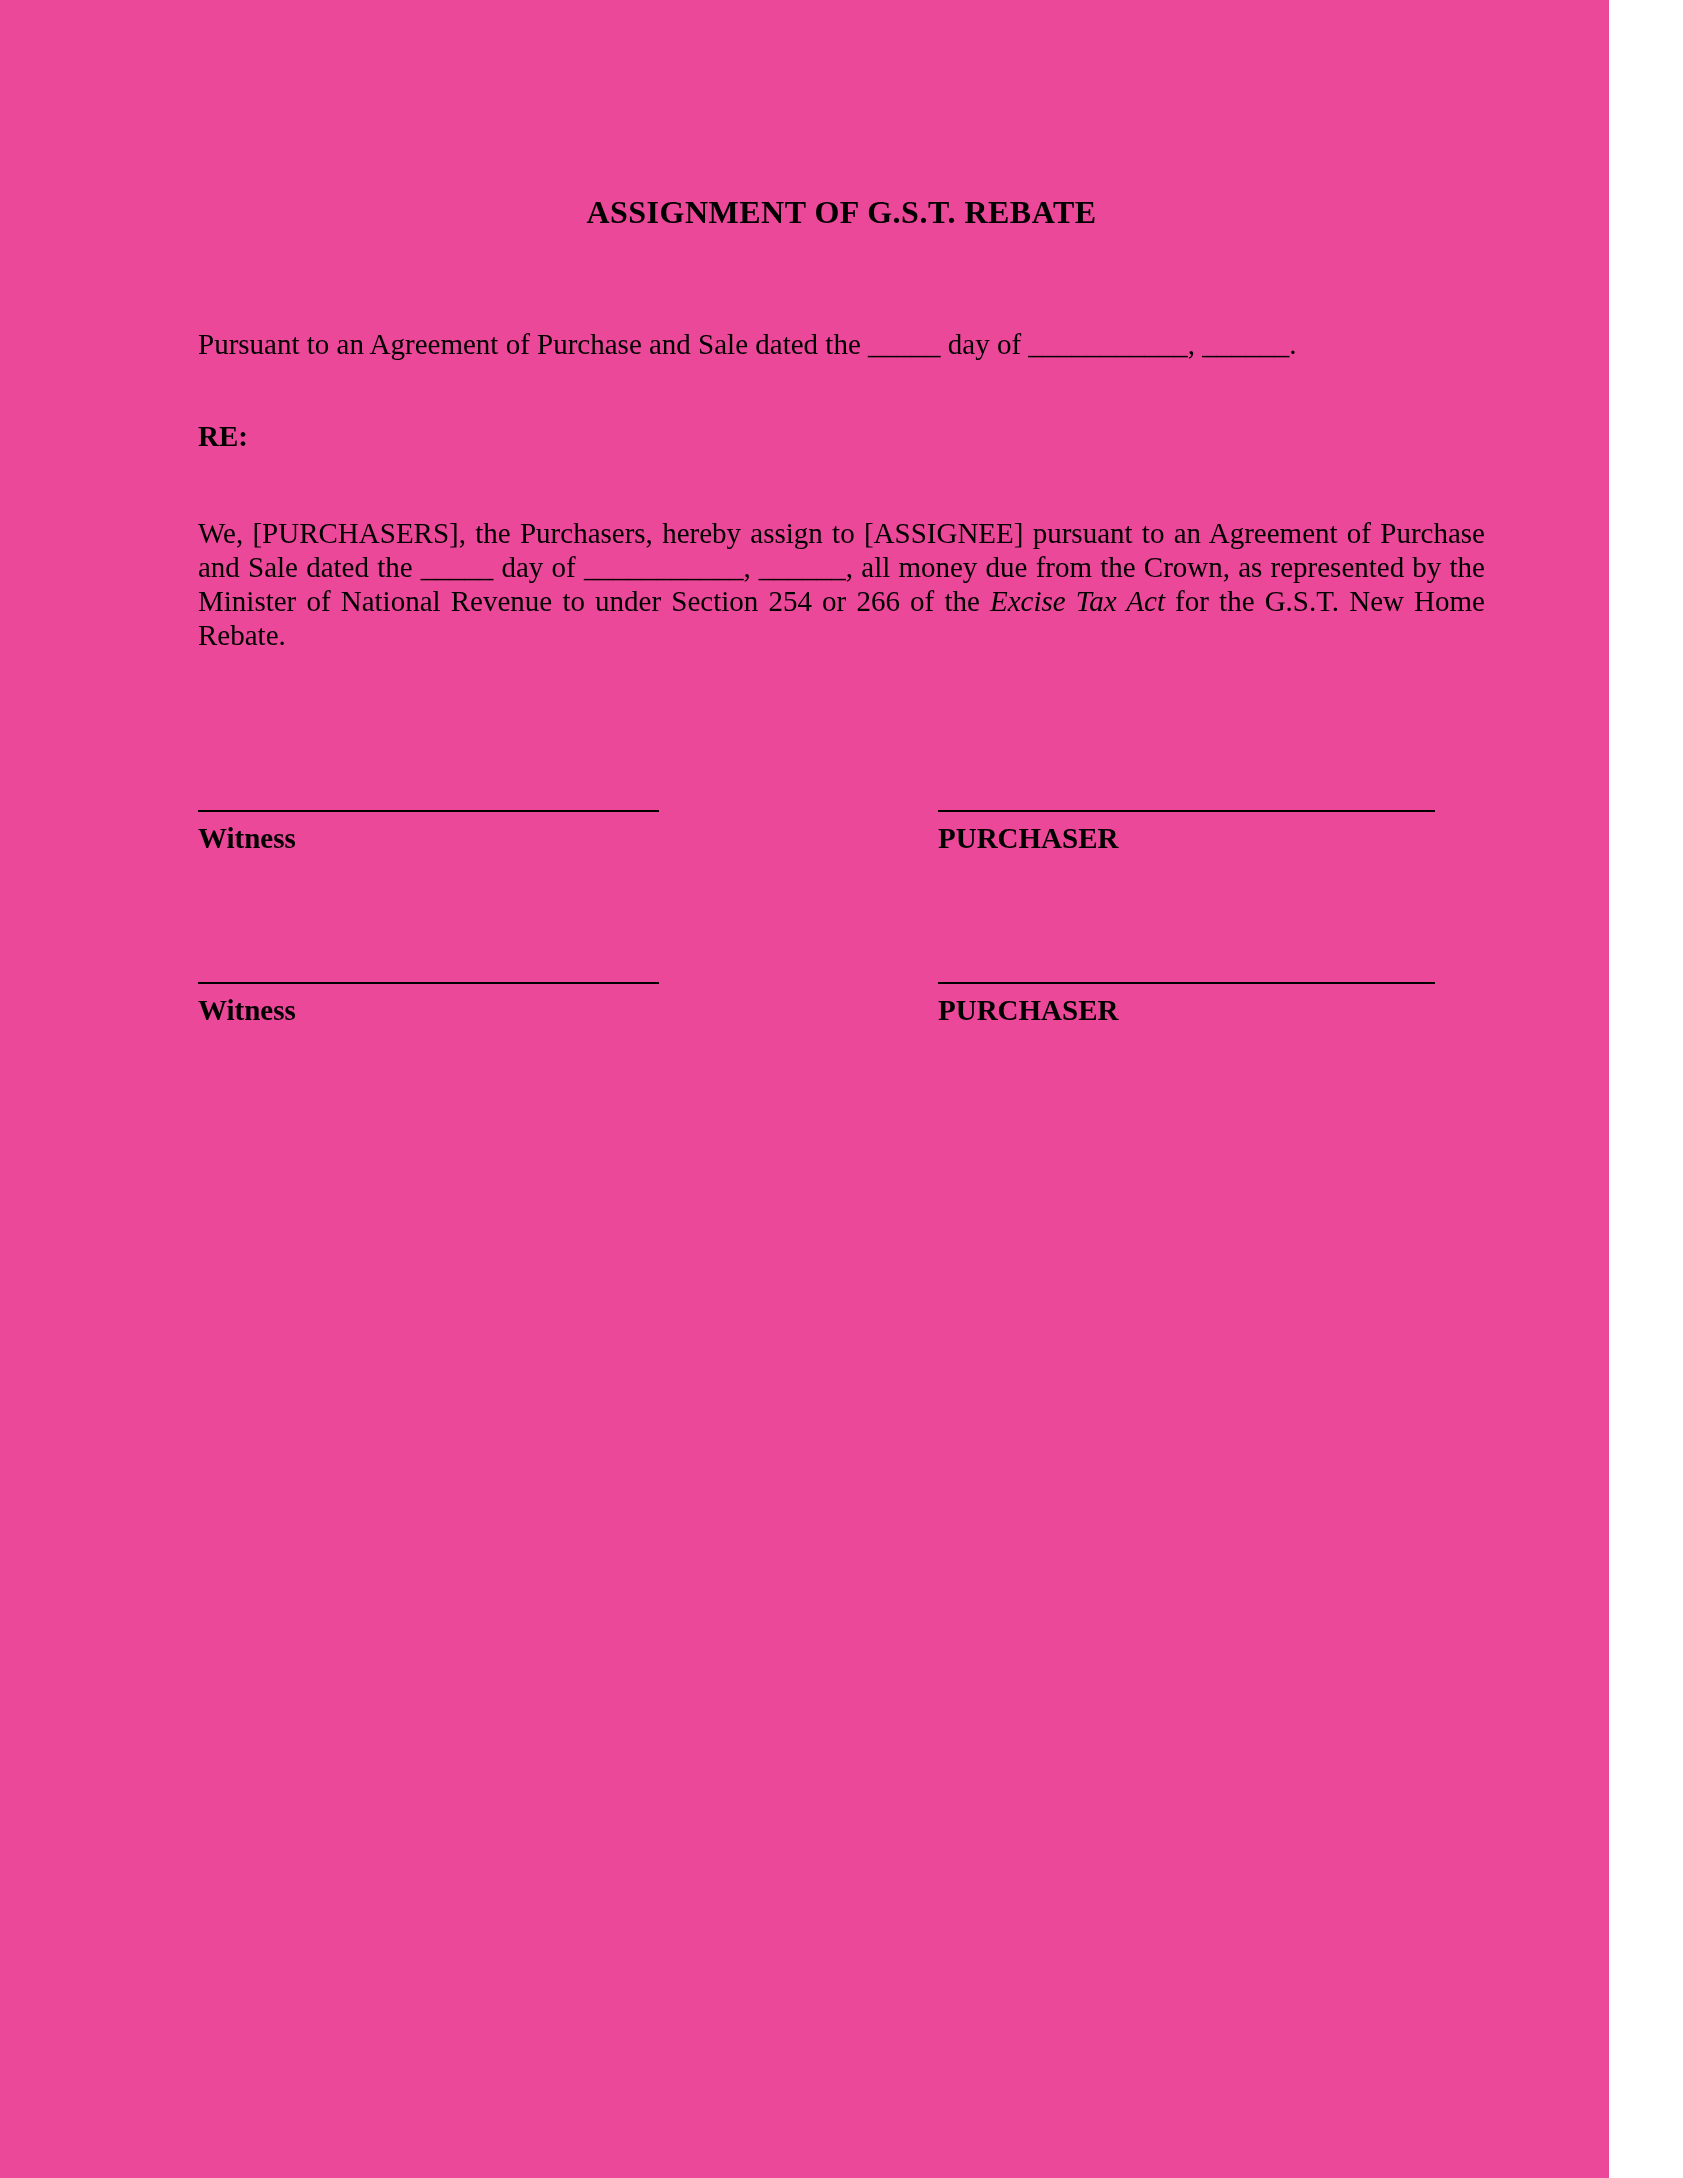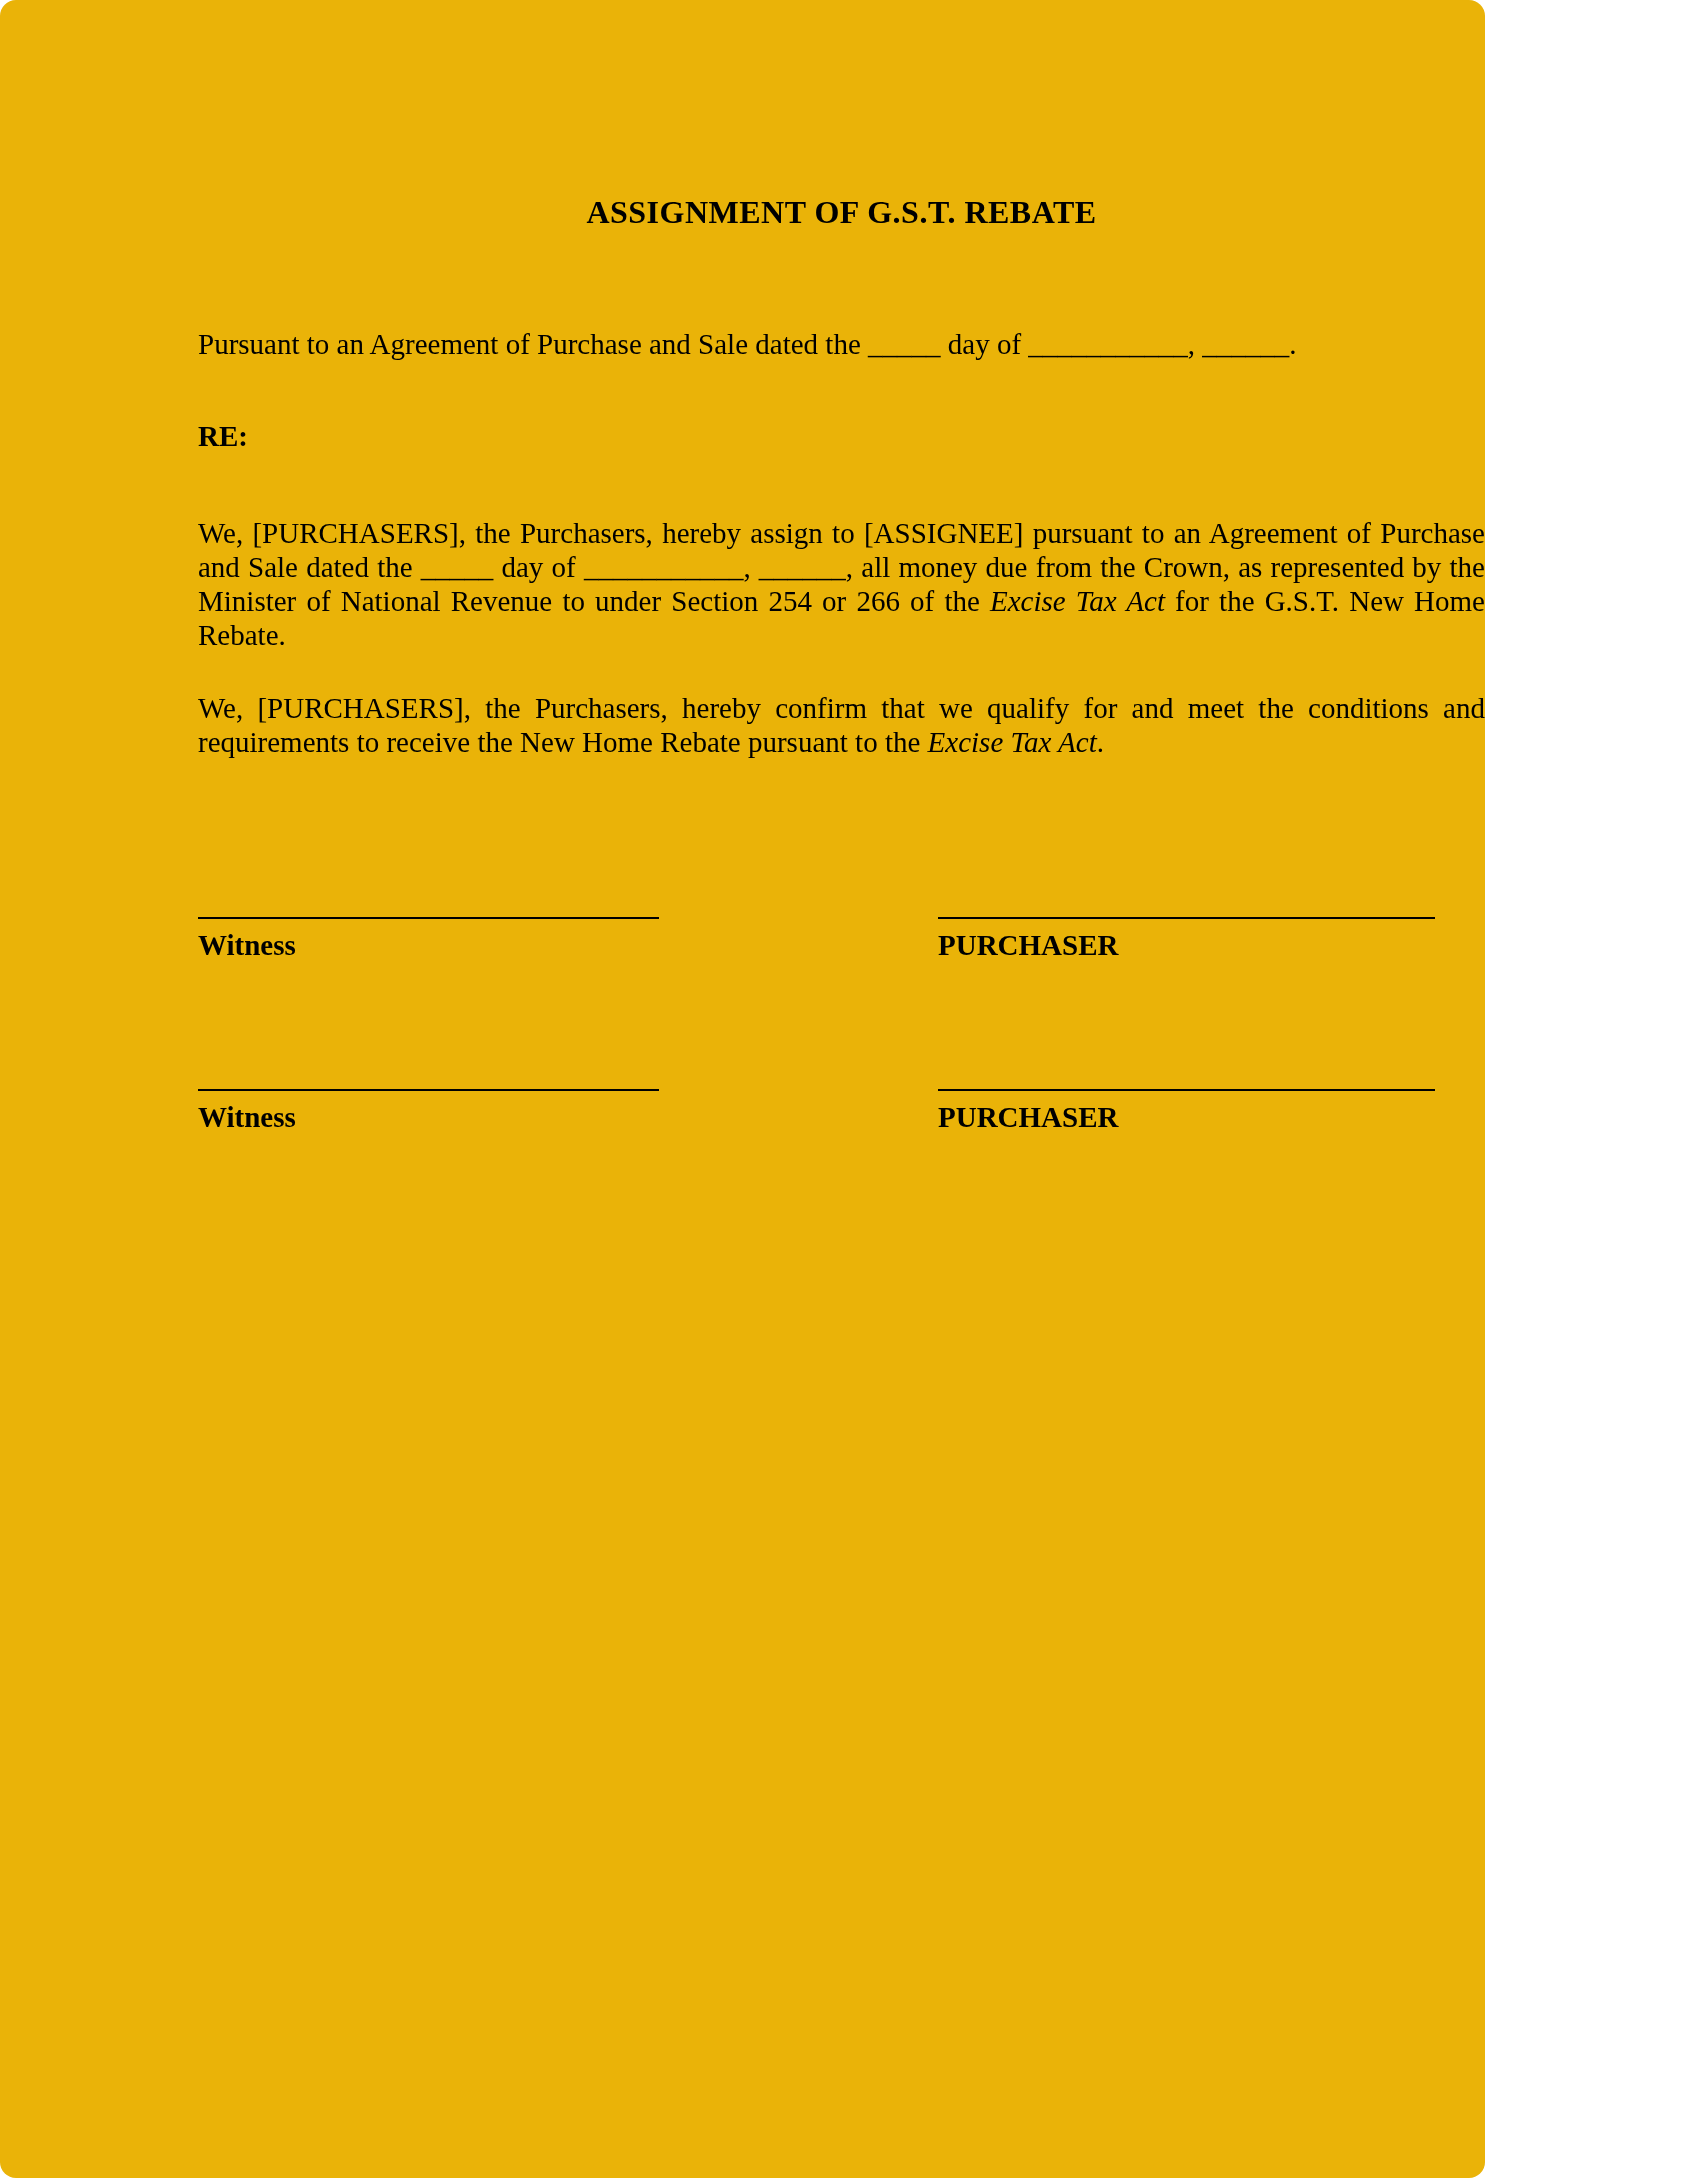--- a/index.html
+++ b/index.html
@@ -2,27 +2,26 @@
 <html><head>
 <meta charset="utf-8">
 <style>
   html, body {
     margin: 0;
     padding: 0;
     background: #ffffff;
   }
   .page {
     position: relative;
-    width: 1485px;
+    width: 1609px;
     height: 2178px;
-    background: #eab308;
+    background: #ec4899;
     color: #000000;
     font-family: "Liberation Serif", "DejaVu Serif", serif;
     overflow: hidden;
-    border-radius: 16px;
   }
   .content {
     margin-left: 198px;
     width: 1287px;
     padding-top: 194px;
   }
   .doc-title {
     font-size: 32px;
     line-height: 36px;
     font-weight: bold;
@@ -95,21 +94,20 @@
     <h1 class="doc-title">ASSIGNMENT OF G.S.T. REBATE</h1>
 
     <p class="intro">Pursuant to an Agreement of Purchase and Sale dated the _____ day of ___________, ______.</p>
 
     <div class="re-block">
       <div class="re-label">RE:</div>
     </div>
 
     <p class="para assign"><span>We, [PURCHASERS], the Purchasers, hereby assign to [ASSIGNEE] pursuant to an Agreement of Purchase and Sale dated the _____ day of ___________, ______, all money due from the Crown, as represented by the Minister of National Revenue to  under Section 254 or 266 of the </span><em>Excise Tax Act</em><span> for the G.S.T. New Home Rebate.</span></p>
 
-    <p class="para confirm"><span>We, [PURCHASERS], the Purchasers, hereby confirm that we qualify for and meet the conditions and requirements to receive the New Home Rebate pursuant to the </span><em>Excise Tax Act</em><span>.</span></p>
 
 
     <div class="sig-row first">
       <div class="sig-col-left">
         <div class="sig-line"></div>
         <div class="sig-label">Witness</div>
       </div>
       <div class="sig-col-right">
         <div class="sig-line"></div>
         <div class="sig-label">PURCHASER</div>

